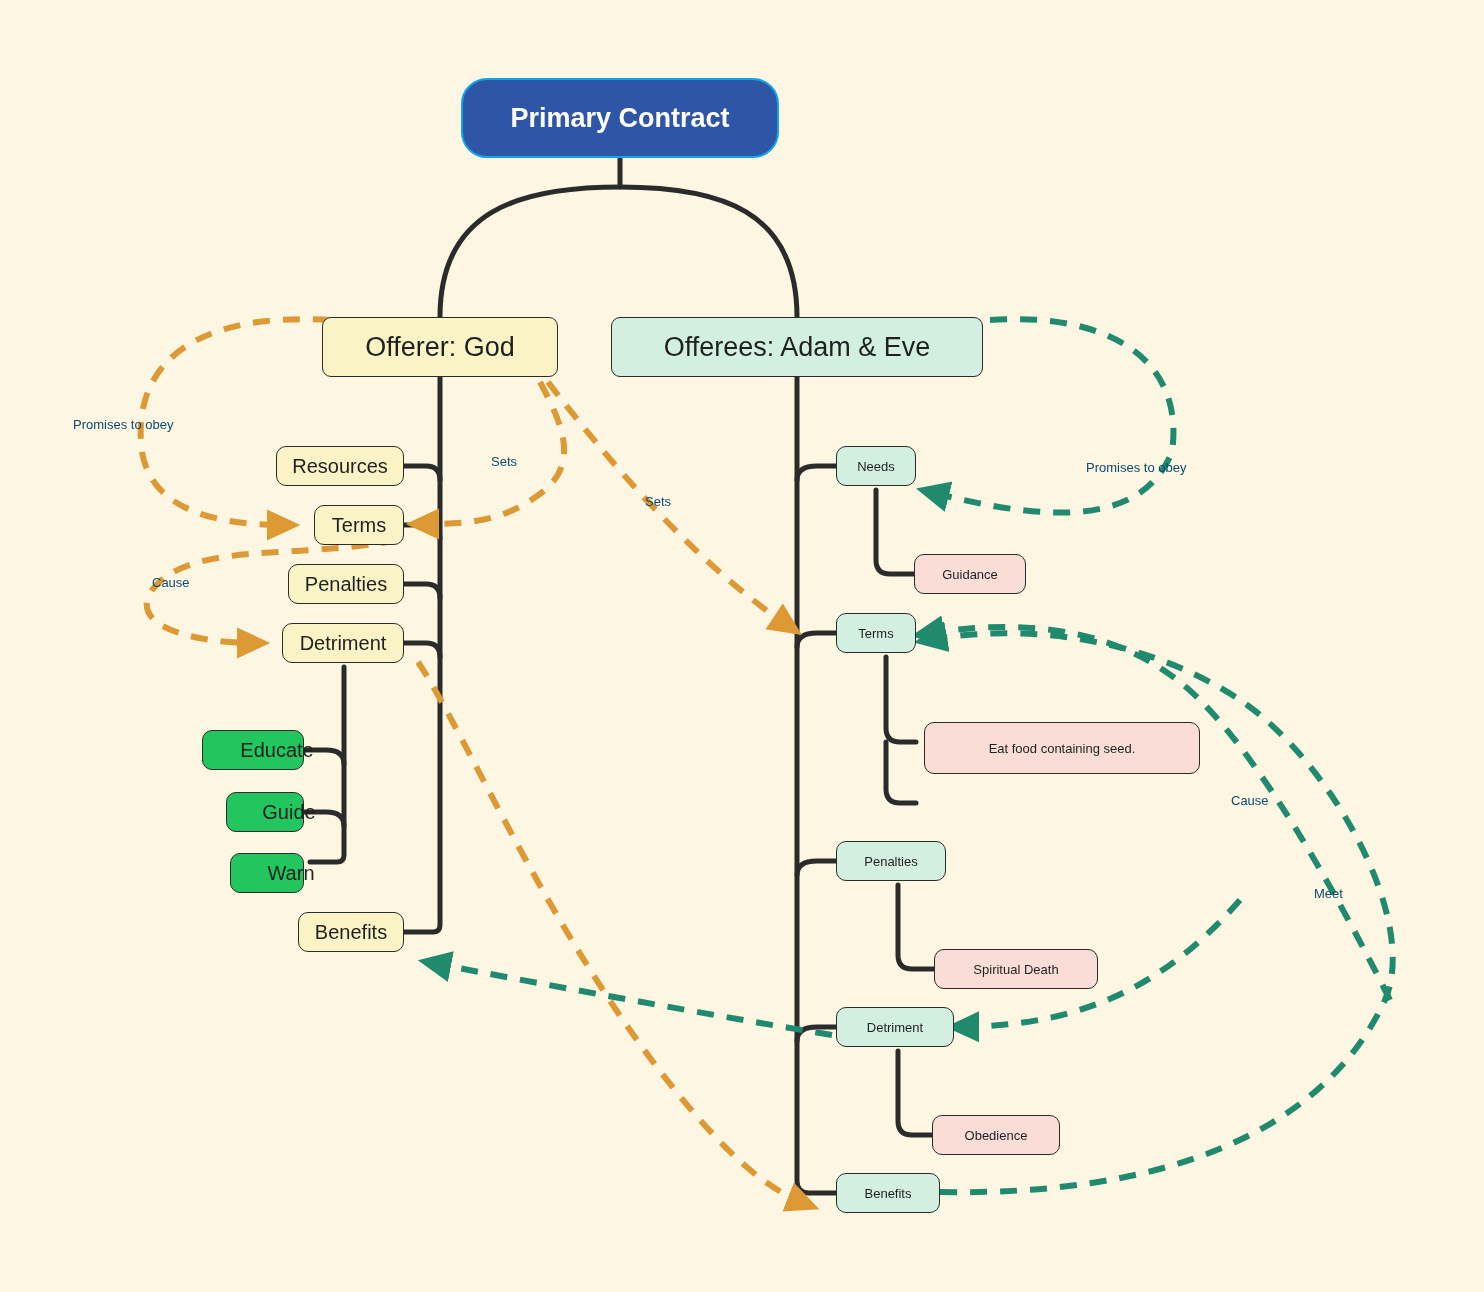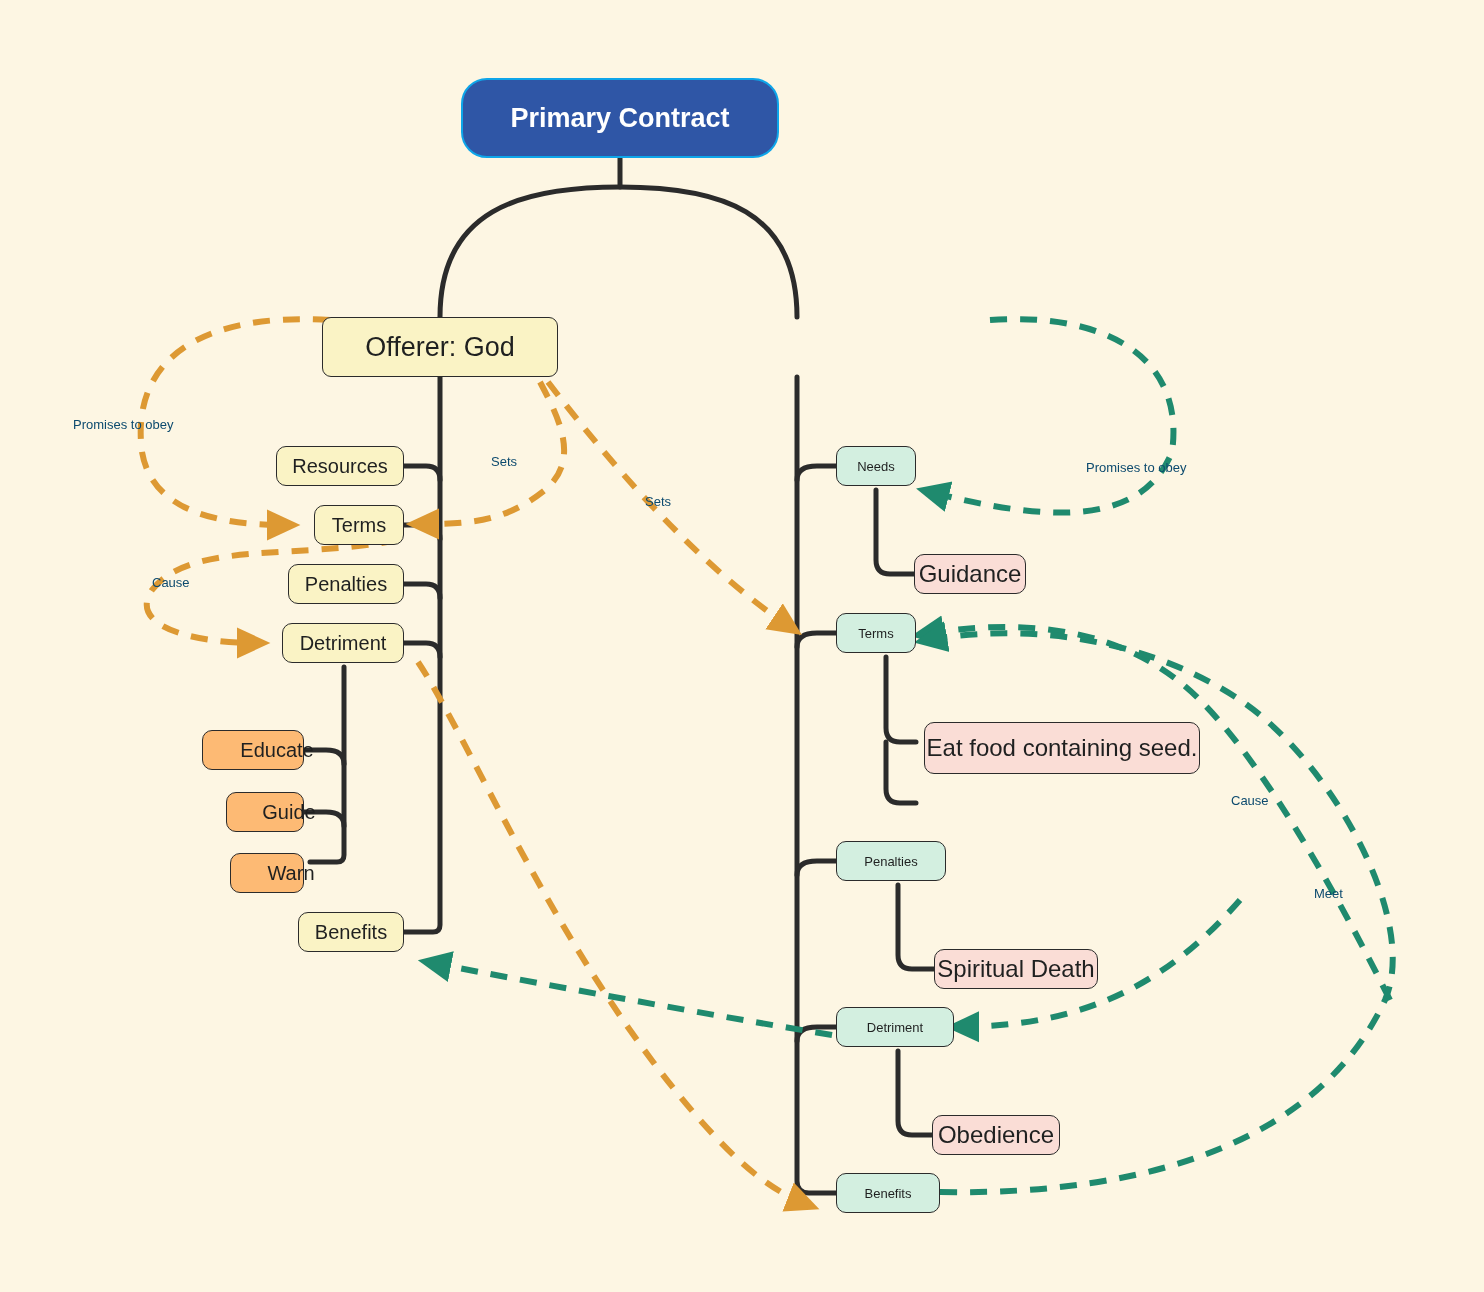--- a/index.html
+++ b/index.html
@@ -26,22 +26,22 @@
     border:2px solid #0ea5e9;
     border-radius:26px;
     color:#ffffff;
     font-size:27px;
     font-weight:bold;
   }
   .main-left{background:#FAF3C5;font-size:27px;border-radius:9px;}
   .main-right{background:#D3EFE0;font-size:27px;border-radius:9px;}
   .yellow{background:#FAF3C5;font-size:20px;}
   .green{background:#D3EFE0;font-size:13px;}
-  .pink{background:#FADDD6;font-size:24px;}
-  .blue{background:#fdba74;font-size:20px;padding-left:48px;}
+  .pink{background:#FADDD6;font-size:13px;}
+  .blue{background:#22c55e;font-size:20px;padding-left:48px;}
   .edge-label{
     position:absolute;
     font-size:13px;
     color:#0c4a6e;
     white-space:nowrap;
     line-height:1;
   }
 </style>
 </head>
 <body>
@@ -119,20 +119,23 @@
   </svg>
 
   <div class="node root" style="left:461px;top:78px;width:318px;height:80px;">
     <span>Primary Contract</span>
   </div>
 
   <div class="node main-left" style="left:322px;top:317px;width:236px;height:60px;">
     <span>Offerer: God</span>
   </div>
 
+  <div class="node main-right" style="left:611px;top:317px;width:372px;height:60px;">
+    <span>Offerees: Adam &amp; Eve</span>
+  </div>
 
   <div class="node yellow" style="left:276px;top:446px;width:128px;height:40px;">
     <span>Resources</span>
   </div>
   <div class="node yellow" style="left:314px;top:505px;width:90px;height:40px;">
     <span>Terms</span>
   </div>
   <div class="node yellow" style="left:288px;top:564px;width:116px;height:40px;">
     <span>Penalties</span>
   </div>

